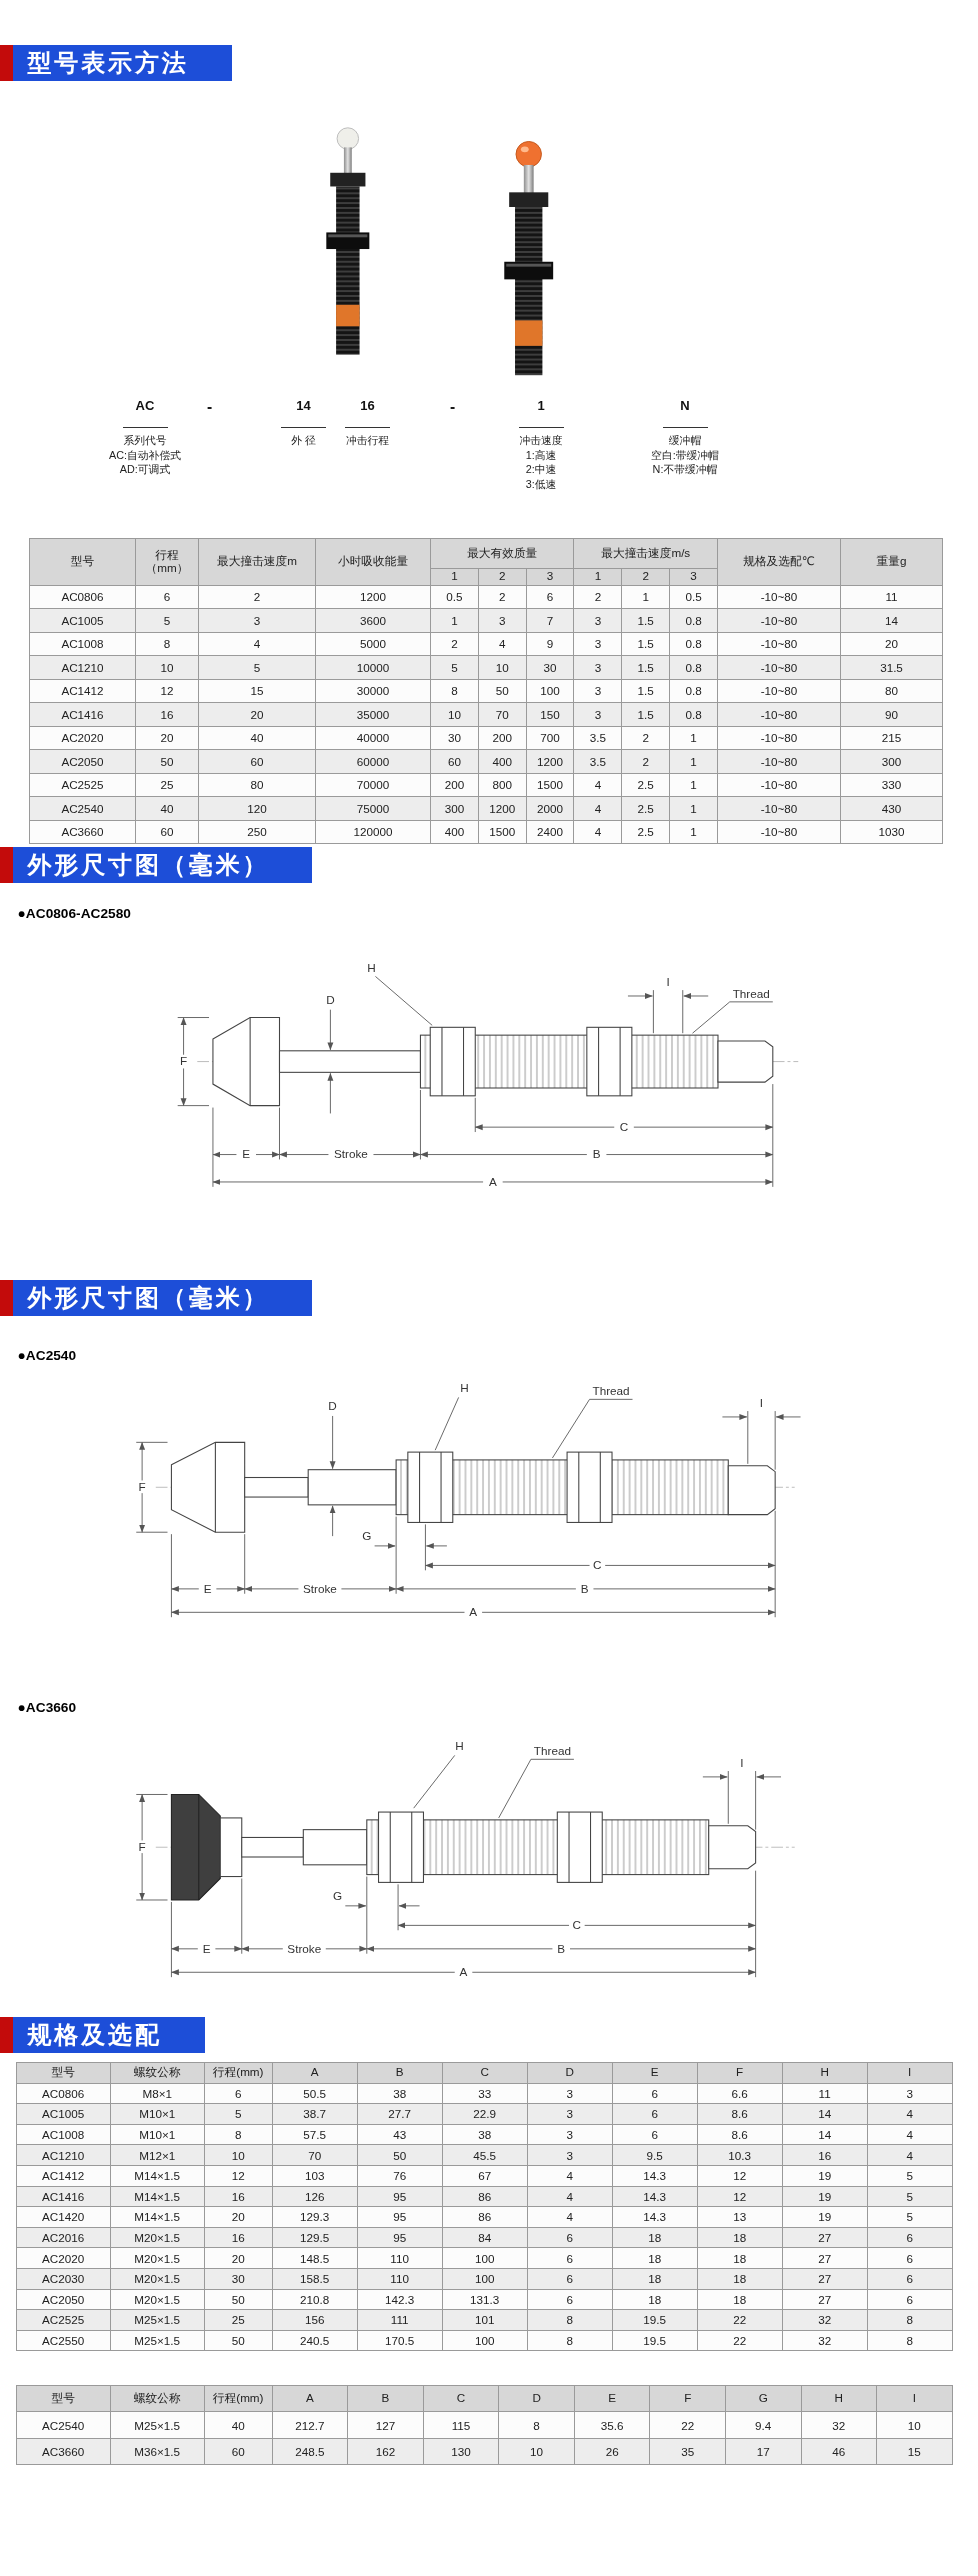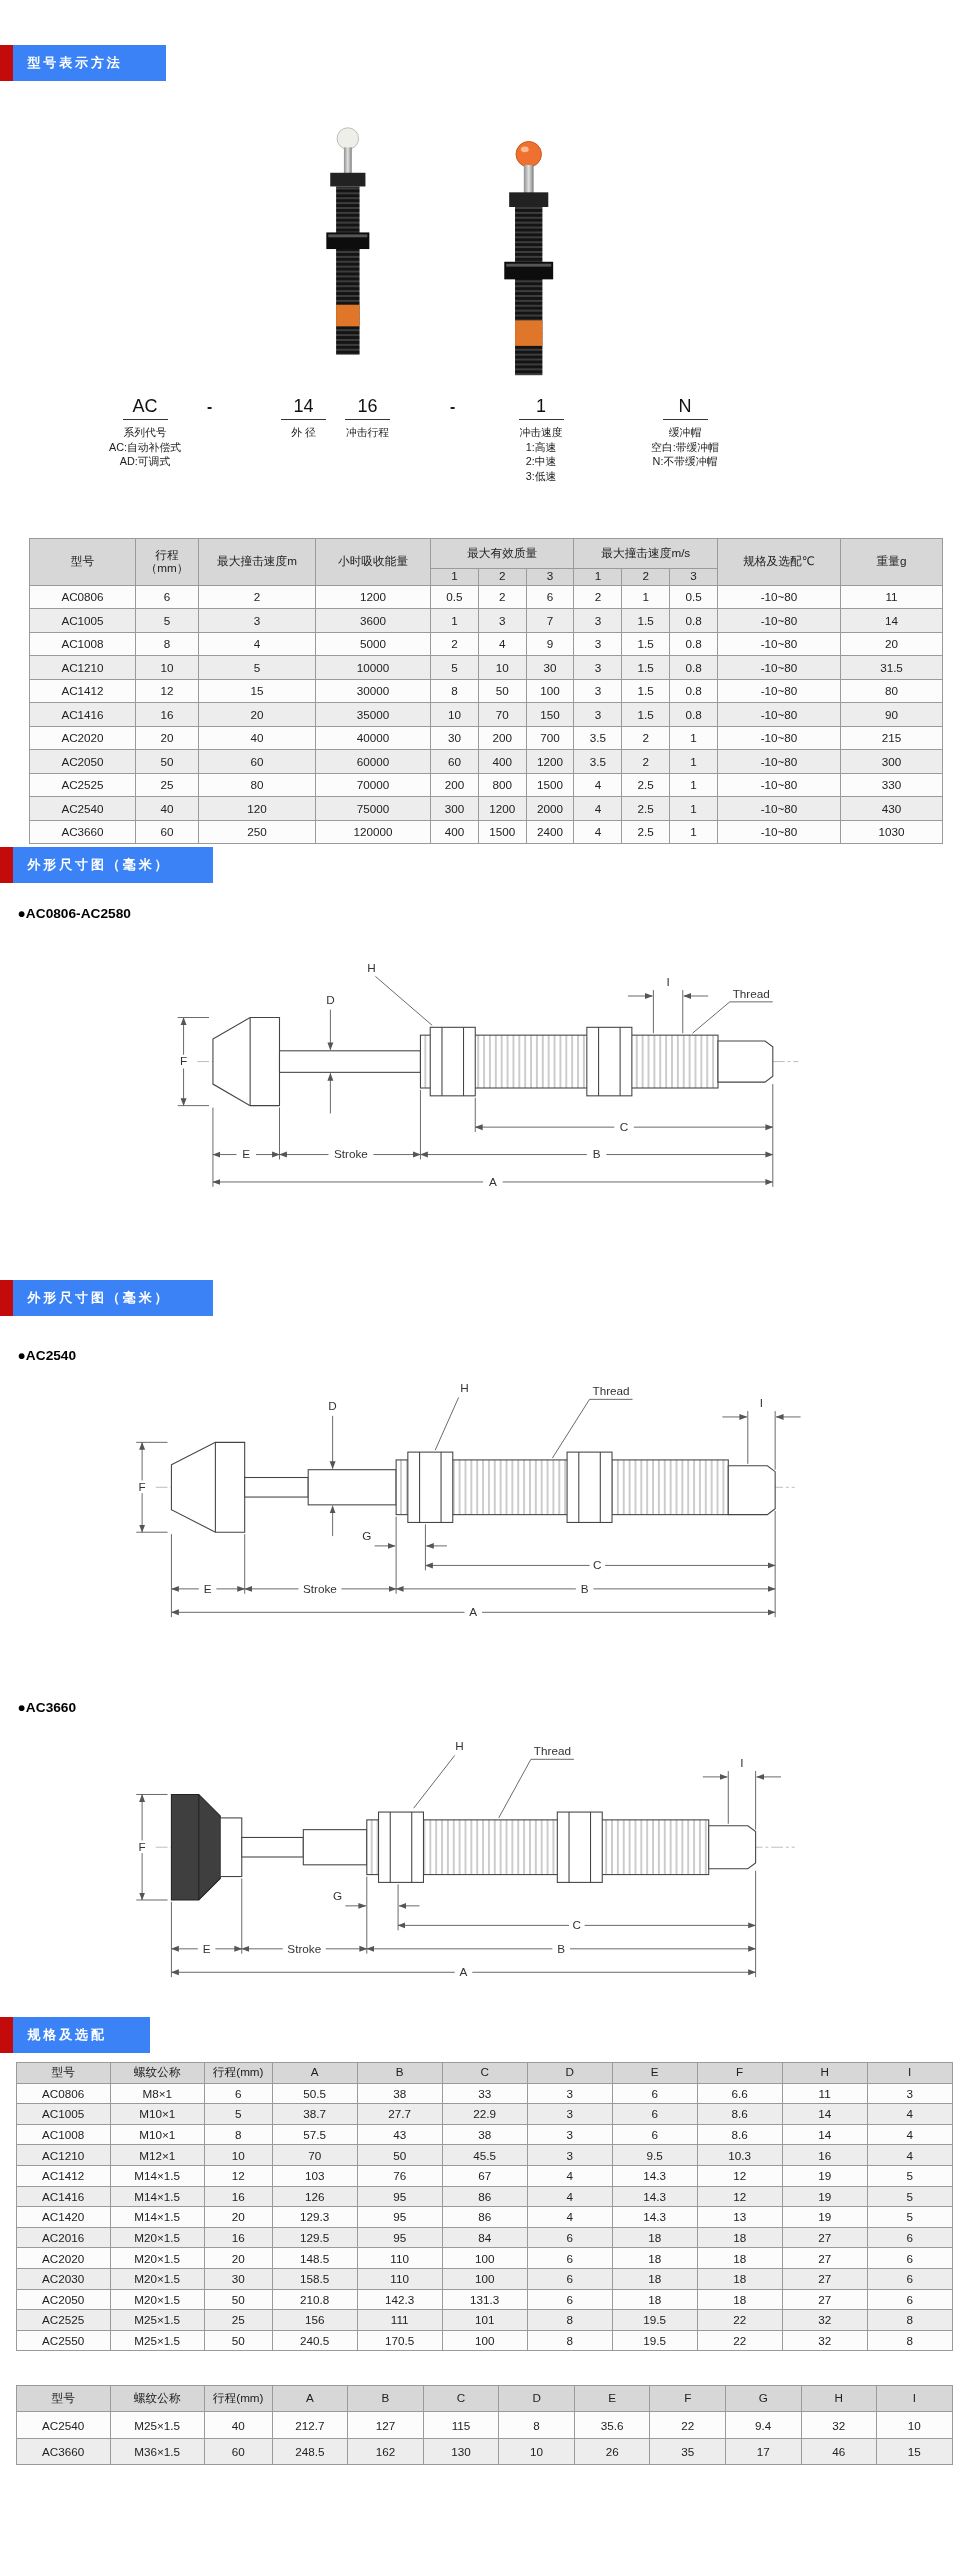--- a/index.html
+++ b/index.html
@@ -2,21 +2,21 @@
 <html><head>
 <meta charset="utf-8">
 <style>
   html,body{margin:0;padding:0}
   body{width:978px;height:2576px;position:relative;background:#fff;
        font-family:"Liberation Sans","DejaVu Sans",sans-serif;color:#1a1a1a;overflow:hidden}
   .abs{position:absolute}
   
   .sbar{position:absolute;left:0;display:flex;height:36px}
   .sbar .red{width:12.7px;background:#c30b0b}
-  .sbar .blk{background:#3b82f6;color:#fff;font-size:13px;font-weight:bold;letter-spacing:2.9px;
+  .sbar .blk{background:#1d4ed8;color:#fff;font-size:24px;font-weight:bold;letter-spacing:2.9px;
              display:flex;align-items:center;padding:0 43px 0 14.7px;white-space:nowrap}
   
   .glabel{position:absolute;left:17.6px;font-size:13.7px;font-weight:bold;color:#000}
   
   table{border-collapse:collapse;table-layout:fixed;font-size:11.7px;text-align:center;color:#222}
   th,td{border:1px solid #9a9a9a;padding:0 2px;overflow:hidden}
   td{white-space:nowrap}
   th{white-space:normal;line-height:12.7px;font-weight:normal}
   thead th{background:#d7d7d7}
   tbody tr:nth-child(odd) td{background:#fcfcfc}
@@ -24,22 +24,22 @@
   #table1{width:914px}
   #table1 tbody td{height:22.5px}
   #table1 thead tr:first-child th{height:29px}
   #table1 thead tr:last-child th{height:15.7px}
   #table2,#table3{width:937px}
   #table2 th,#table2 td{height:19.6px}
   #table3 th,#table3 td{height:25.4px}
   
   .mc{position:absolute;top:396px;left:0;width:978px;height:132px}
   .mc-col{position:absolute;top:0;text-align:center}
-  .mc-code{display:inline-block;min-width:45px;font-size:18px;font-weight:normal;color:#111;
-           border-bottom:1.5px solid #333;padding-bottom:2px}
+  .mc-code{display:inline-block;min-width:45px;font-size:13px;font-weight:bold;color:#111;
+           border-bottom:1.5px solid #333;padding-bottom:14px}
   .mc-desc{margin-top:4.9px;font-size:10.8px;line-height:14.7px;color:#222}
   .mc-dash{position:absolute;top:2px;font-size:15.7px;font-weight:bold}
   svg text{font-family:"Liberation Sans","DejaVu Sans",sans-serif}
 </style>
 </head>
 <body>
 
 <div class="sbar" style="top:45px">
   <div class="red"></div>
   <div class="blk">型号表示方法</div>

